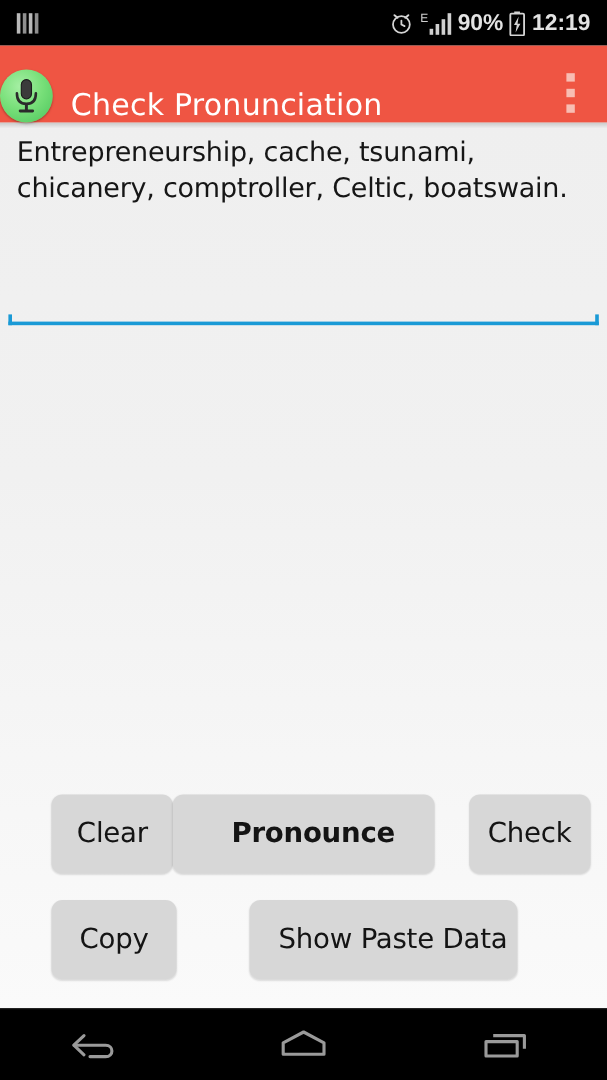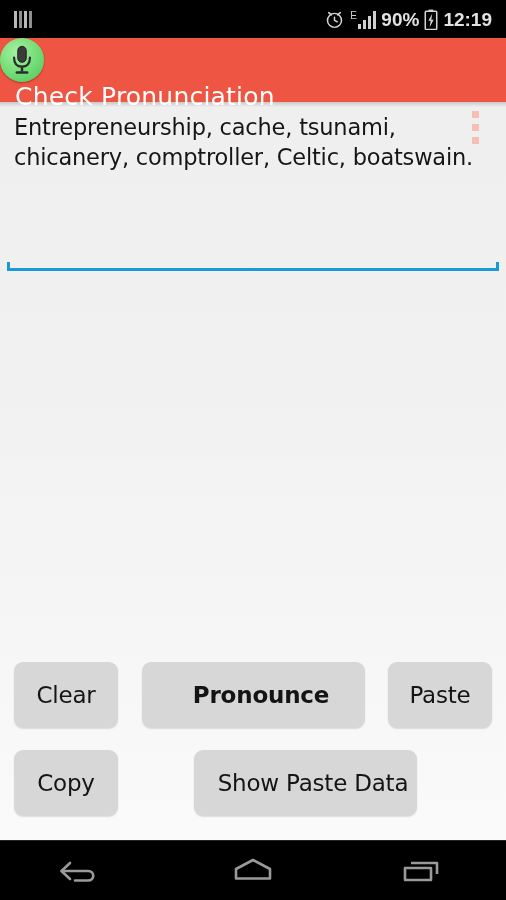--- a/index.html
+++ b/index.html
@@ -96,25 +96,24 @@
   .battery-icon { display:block; }
 
   
   .app-bar {
     position: absolute;
     left: 0; top: 38px;
     width: 506px;
     height: 64px;
     background: #ef5543;
     display: flex;
-    align-items: flex-start;
+    align-items: flex-end;
     box-sizing: border-box;
     padding: 0 16px 0 0;
     z-index: 5;
-    flex-direction: column;
   }
   .app-icon {
     width: 44px;
     height: 44px;
     flex: 0 0 44px;
     border-radius: 50%;
     background: radial-gradient(circle at 38% 32%, #a6efa4 0%, #79e07a 45%, #4cc45c 100%);
     box-shadow: 0 1px 2px rgba(0,0,0,0.35);
     display: flex;
     align-items: center;
@@ -219,21 +218,21 @@
     font-size: 23px;
     height: 66px;
     line-height: 66px;
     padding: 0;
     text-align: center;
     cursor: pointer;
     box-shadow: 0 1px 1.5px rgba(0,0,0,0.12);
     letter-spacing: -0.2px;
     box-sizing: border-box;
   }
-  .btn-small { width: 104px; }
+  .btn-small { width: 104px; margin-left: 29px; }
   .btn-wide  { width: 223px; padding-left: 16px; }
   .btn-bold  { font-weight: bold; font-size: 23px; }
   .spacer-b { flex: 1; }
 
   
   .nav-bar {
     position: absolute;
     left: 0; top: 840px;
     width: 506px;
     height: 60px;
@@ -320,21 +319,21 @@
     <div class="input-wrap">
       <div class="input-text">Entrepreneurship, cache, tsunami, chicanery, comptroller, Celtic, boatswain.</div>
       <div class="input-underline"></div>
     </div>
 
     <div class="btn-row row1">
       <button class="btn btn-small">Clear</button>
       <span class="spacer-b"></span>
       <button class="btn btn-wide btn-bold">Pronounce</button>
       <span class="spacer-b"></span>
-      <button class="btn btn-small">Paste</button>
+      <button class="btn btn-small">Check</button>
     </div>
 
     <div class="btn-row row2">
       <button class="btn btn-small">Copy</button>
       <span class="spacer-b"></span>
       <button class="btn btn-wide">Show Paste Data</button>
       <span class="spacer-b"></span>
     </div>
   </div>
 

